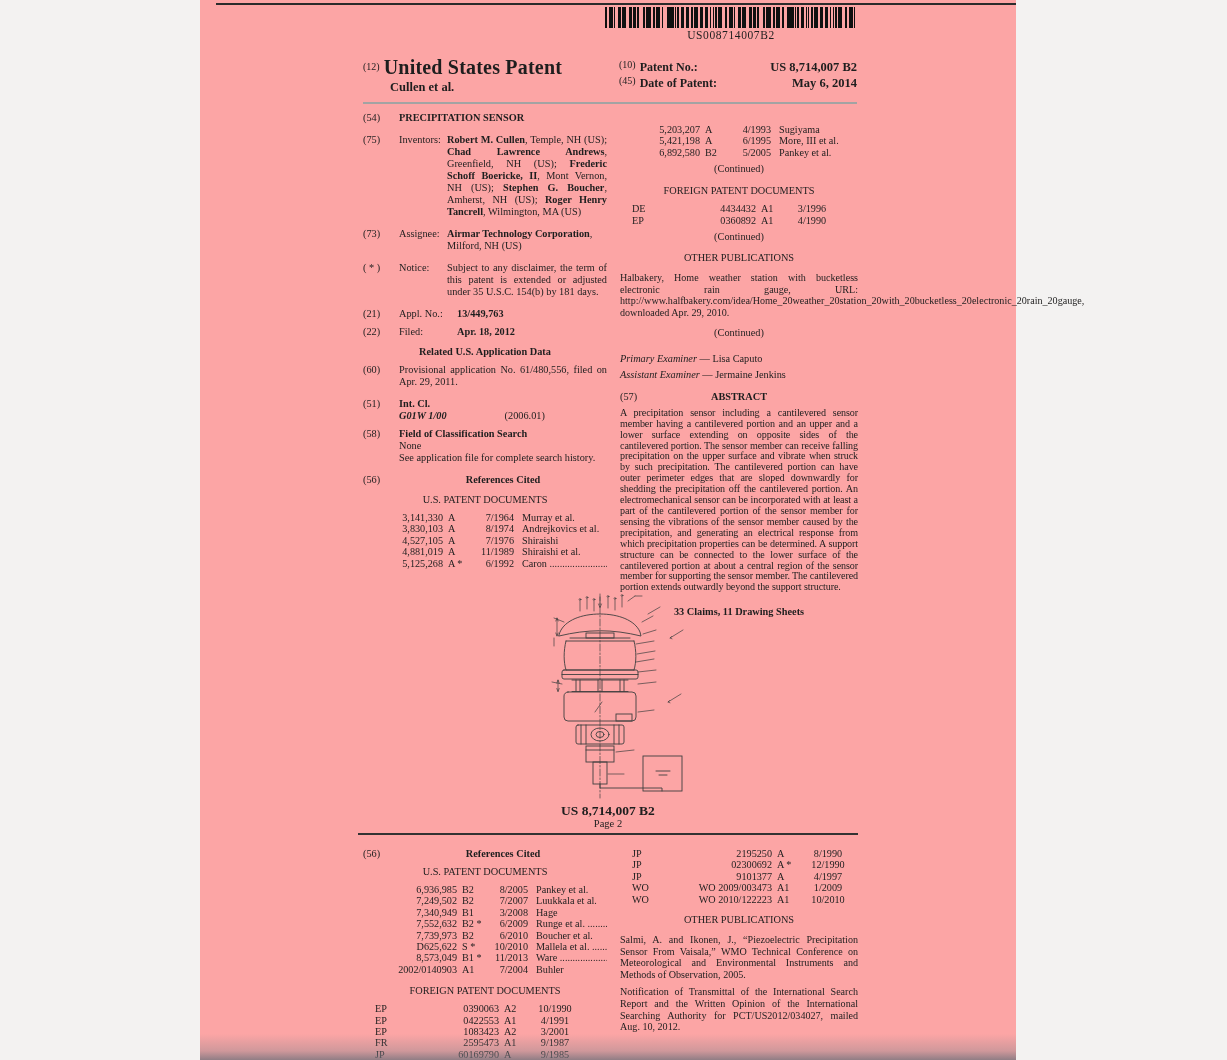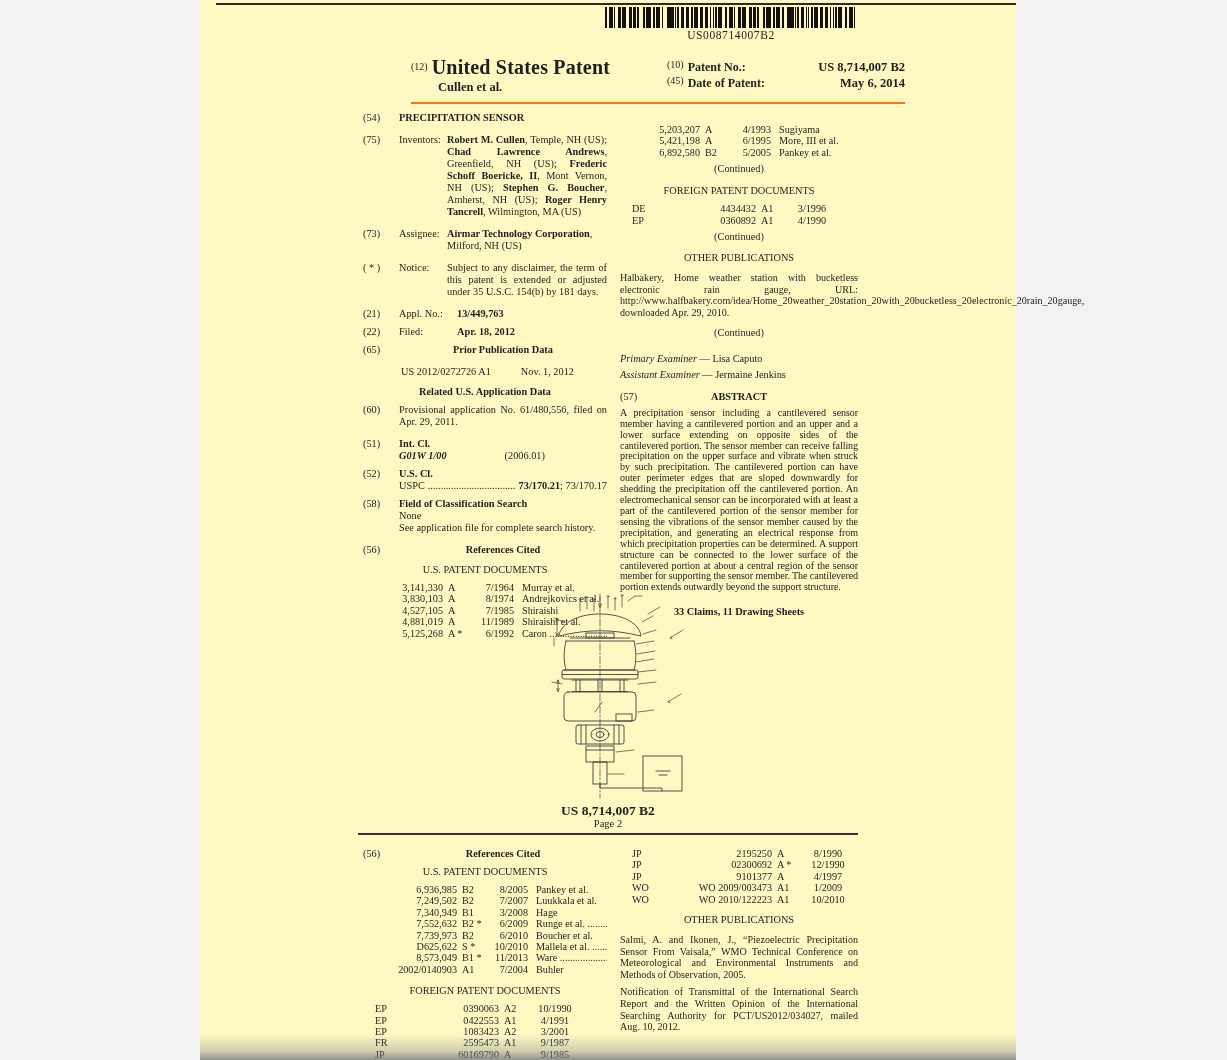--- a/index.html
+++ b/index.html
@@ -1,37 +1,37 @@
 <!DOCTYPE html>
 <html><head>
 <meta charset="utf-8">
 <style>
   html,body{margin:0;padding:0;}
   body{
     width:1227px;height:1060px;position:relative;overflow:hidden;
     background:#f3f2f1;color:#1e1e1e;
     font-family:"Liberation Serif", serif;
   }
-  .page{position:absolute;left:200px;top:0;width:816px;height:1060px;background:#fef9c3;}
+  .page{position:absolute;left:200px;top:0;width:816px;height:1060px;background:#fca5a5;}
   .page-topline{position:absolute;left:16px;right:0;top:3px;height:2px;background:#2b2b2b;}
   .shadow-bottom{position:absolute;left:0;right:0;bottom:0;height:26px;
     background:linear-gradient(to bottom, rgba(125,128,136,0) 0%, rgba(125,128,136,.35) 65%, rgba(108,112,122,.75) 100%);}
 
   
   .barcode-block{position:absolute;left:404px;top:7px;width:254px;text-align:center;}
   .barcode{height:21px;margin:0 1px;
     background:
       repeating-linear-gradient(90deg,#101010 0 2px,transparent 2px 4px,#101010 4px 7px,transparent 7px 9px,#101010 9px 10px,transparent 10px 14px,#101010 14px 16px,transparent 16px 17px,#101010 17px 21px,transparent 21px 24px),
       repeating-linear-gradient(90deg,#101010 0 1px,transparent 1px 6px,#101010 6px 8px,transparent 8px 13px,#101010 13px 14px,transparent 14px 19px);
   }
   .barcode-num{font-size:11.5px;letter-spacing:.6px;margin-top:1px;}
 
   
   .header{position:absolute;left:163px;top:56px;width:494px;display:flex;
-    padding-bottom:7px;border-bottom:2px solid #f97316;margin-left:48px;}
+    padding-bottom:7px;border-bottom:2px solid #a3a3a3;}
   .h-left{flex:1;}
   .h-num{font-size:10px;position:relative;top:-4px;margin-right:4px;}
   .h-title{font-size:20px;font-weight:bold;letter-spacing:.2px;}
   .h-party{font-size:12.5px;font-weight:bold;margin-left:27px;margin-top:1px;}
   .h-right{width:238px;font-size:12px;font-weight:bold;line-height:16px;padding-top:3px;}
   .h-row{display:flex;align-items:flex-end;}
   .h-row .h-num{top:-2px;font-weight:normal;}
   .h-val{margin-left:auto;font-size:12.5px;}
 
   
@@ -168,60 +168,39 @@
     </div>
 
     <div class="field tight">
       <span class="fnum">(22)</span>
       <div class="fbody flabeled">
         <span class="flab" style="width:58px">Filed:</span>
         <div class="fval bold">Apr. 18, 2012</div>
       </div>
     </div>
 
-    <div class="field tight">
-      <span class="fnum">(65)</span>
-      <div class="fbody">
-        <div class="h-center bold" style="margin:0">Prior Publication Data</div>
-        <div class="pubrow">
-          <span>US 2012/0272726 A1</span>
-          <span>Nov. 1, 2012</span>
-        </div>
-      </div>
-    </div>
 
     <div class="h-center bold">Related U.S. Application Data</div>
 
     <div class="field">
       <span class="fnum">(60)</span>
       <div class="fbody just">Provisional application No. 61/480,556, filed on Apr. 29, 2011.</div>
     </div>
 
     <div class="field tight">
       <span class="fnum">(51)</span>
       <div class="fbody">
         <div class="bold">Int. Cl.</div>
         <div class="classrow">
           <span class="bi">G01W 1/00</span>
           <span class="cver">(2006.01)</span>
         </div>
       </div>
     </div>
 
-    <div class="field tight">
-      <span class="fnum">(52)</span>
-      <div class="fbody">
-        <div class="bold">U.S. Cl.</div>
-        <div class="uspcrow">
-          <span>USPC</span>
-          <span class="leader"></span>
-          <span class="uspcval"><span style="font-weight: bold;">73/170.21</span><span>; 73/170.17</span></span>
-        </div>
-      </div>
-    </div>
 
     <div class="field">
       <span class="fnum">(58)</span>
       <div class="fbody">
         <div class="bold">Field of Classification Search</div>
         <div>None</div>
         <div>See application file for complete search history.</div>
       </div>
     </div>
 
@@ -239,21 +218,21 @@
         </div>
         <div class="ref-row">
           <span class="c0">3,830,103</span>
           <span class="c1">A</span>
           <span class="c2">8/1974</span>
           <span class="c3">Andrejkovics et al.</span>
         </div>
         <div class="ref-row">
           <span class="c0">4,527,105</span>
           <span class="c1">A</span>
-          <span class="c2">7/1985</span>
+          <span class="c2">7/1976</span>
           <span class="c3">Shiraishi</span>
         </div>
         <div class="ref-row">
           <span class="c0">4,881,019</span>
           <span class="c1">A</span>
           <span class="c2">11/1989</span>
           <span class="c3">Shiraishi et al.</span>
         </div>
         <div class="ref-row">
           <span class="c0">5,125,268</span>

